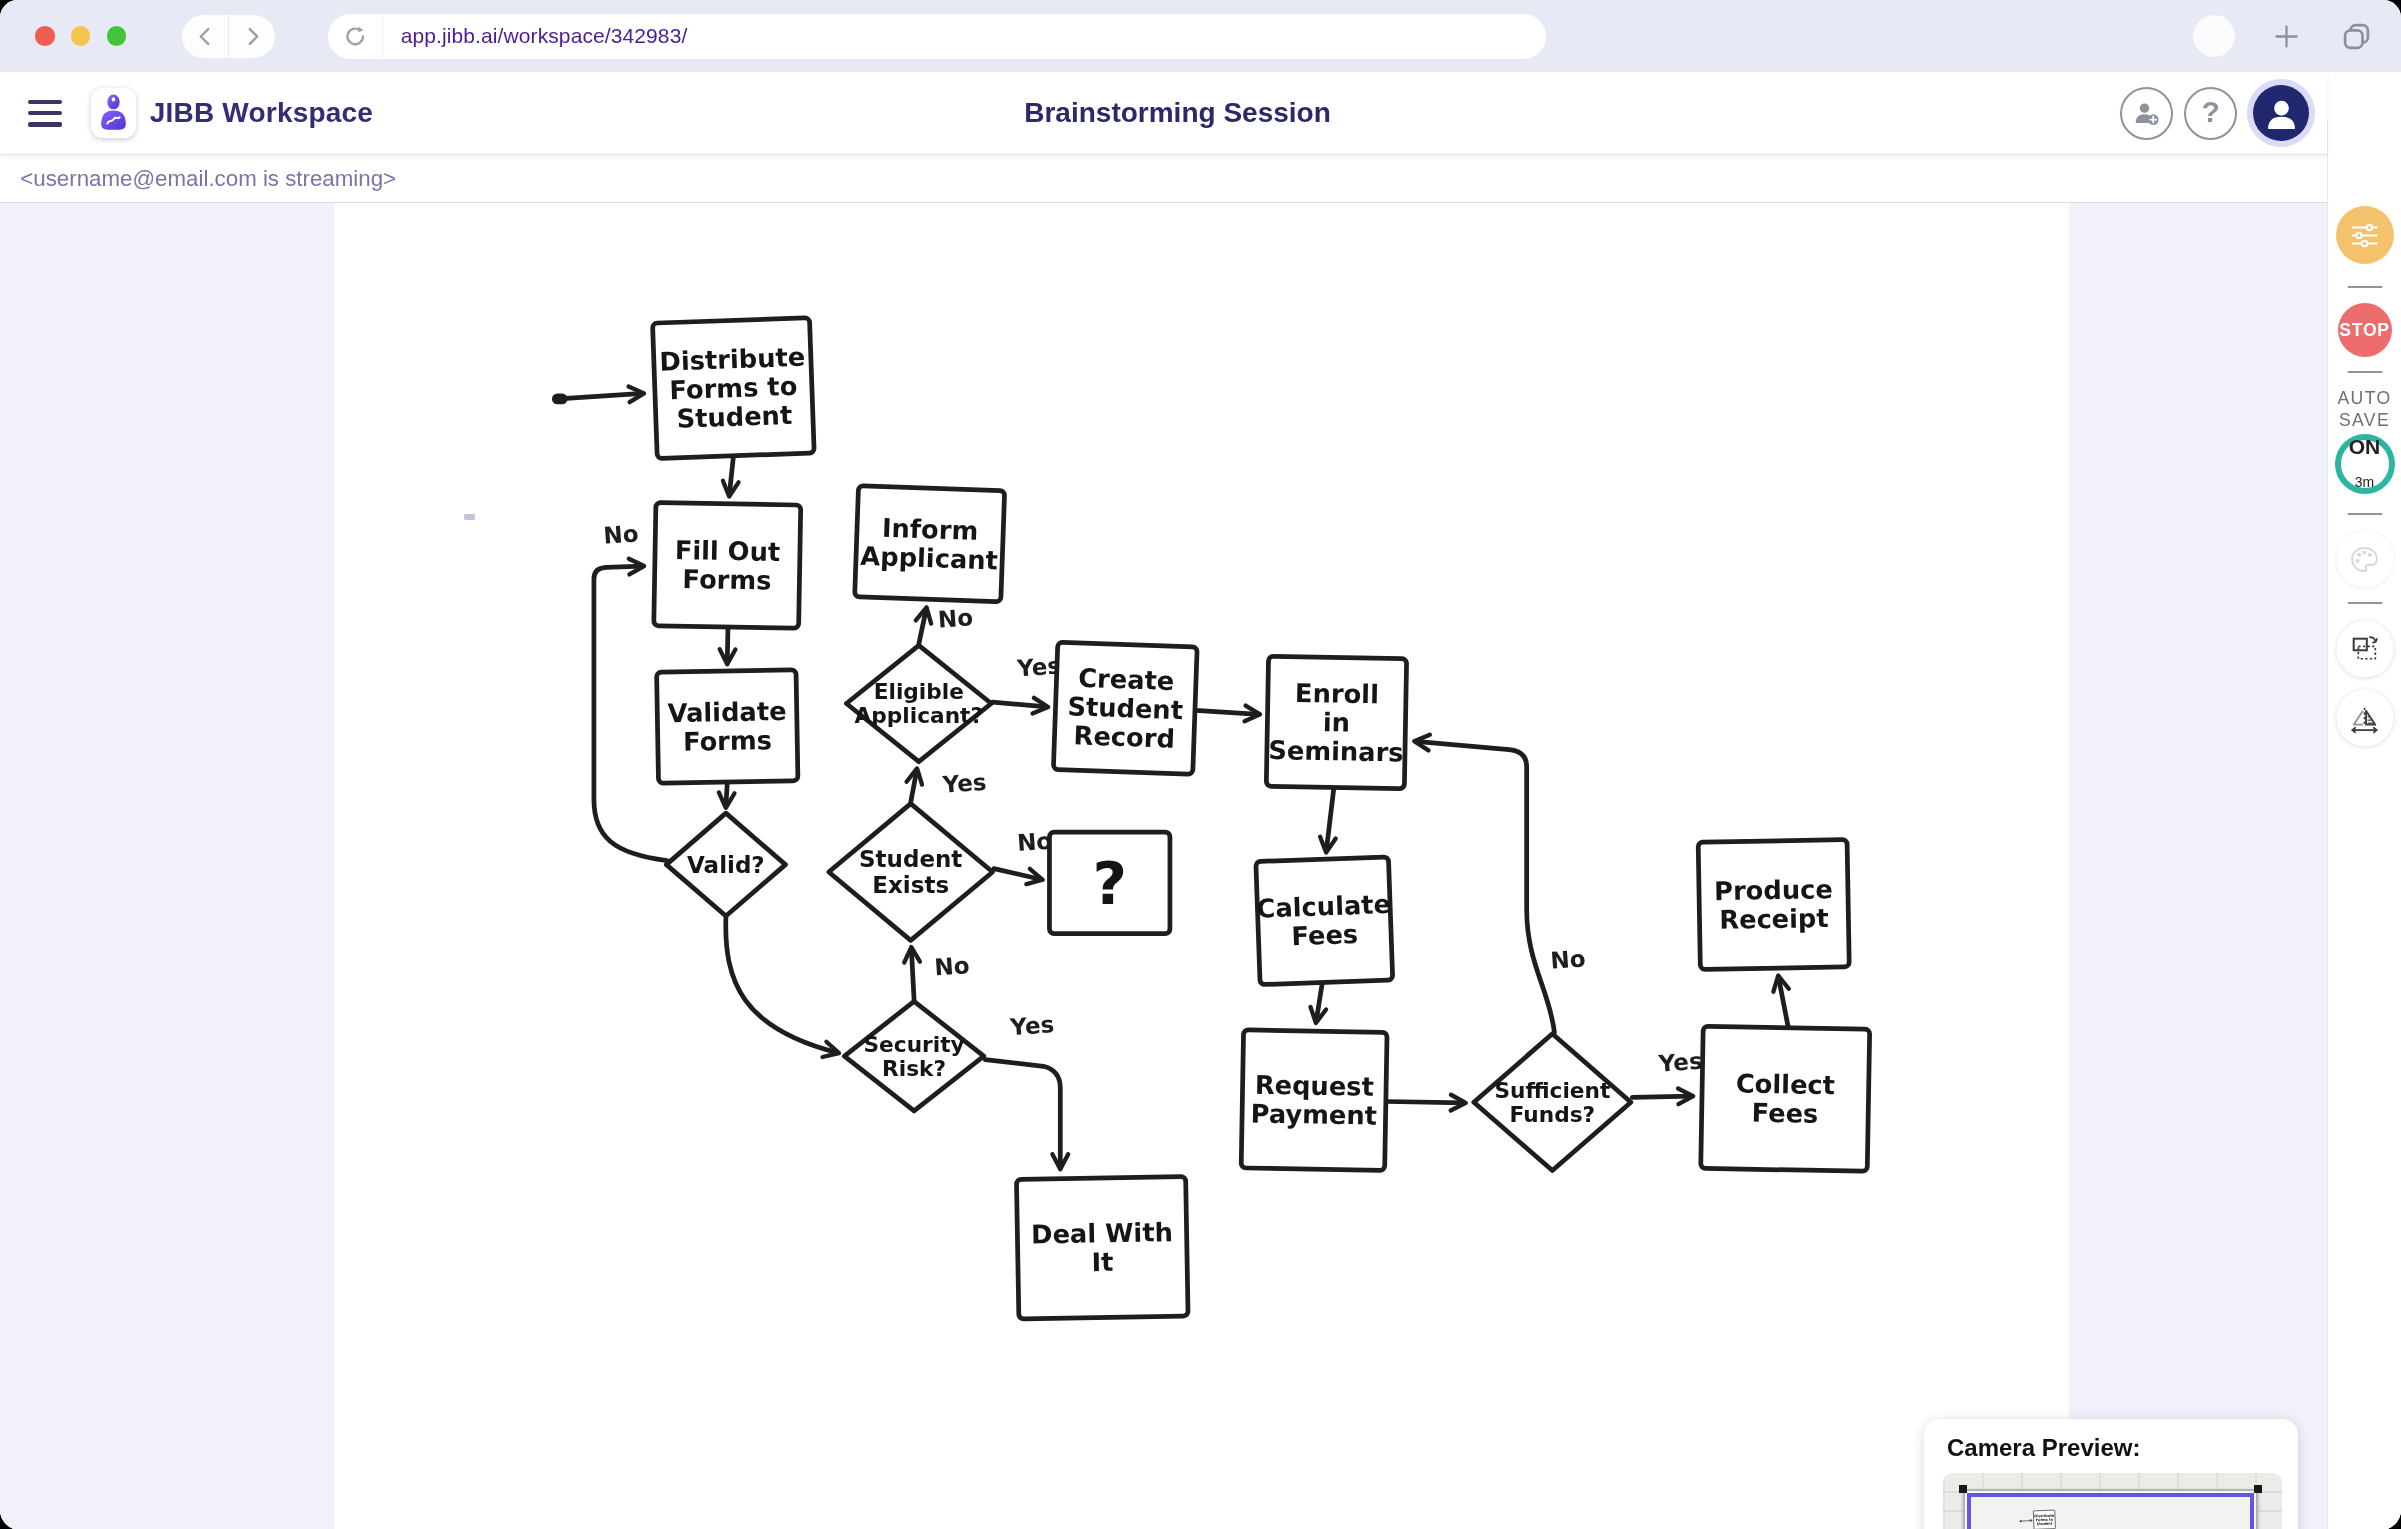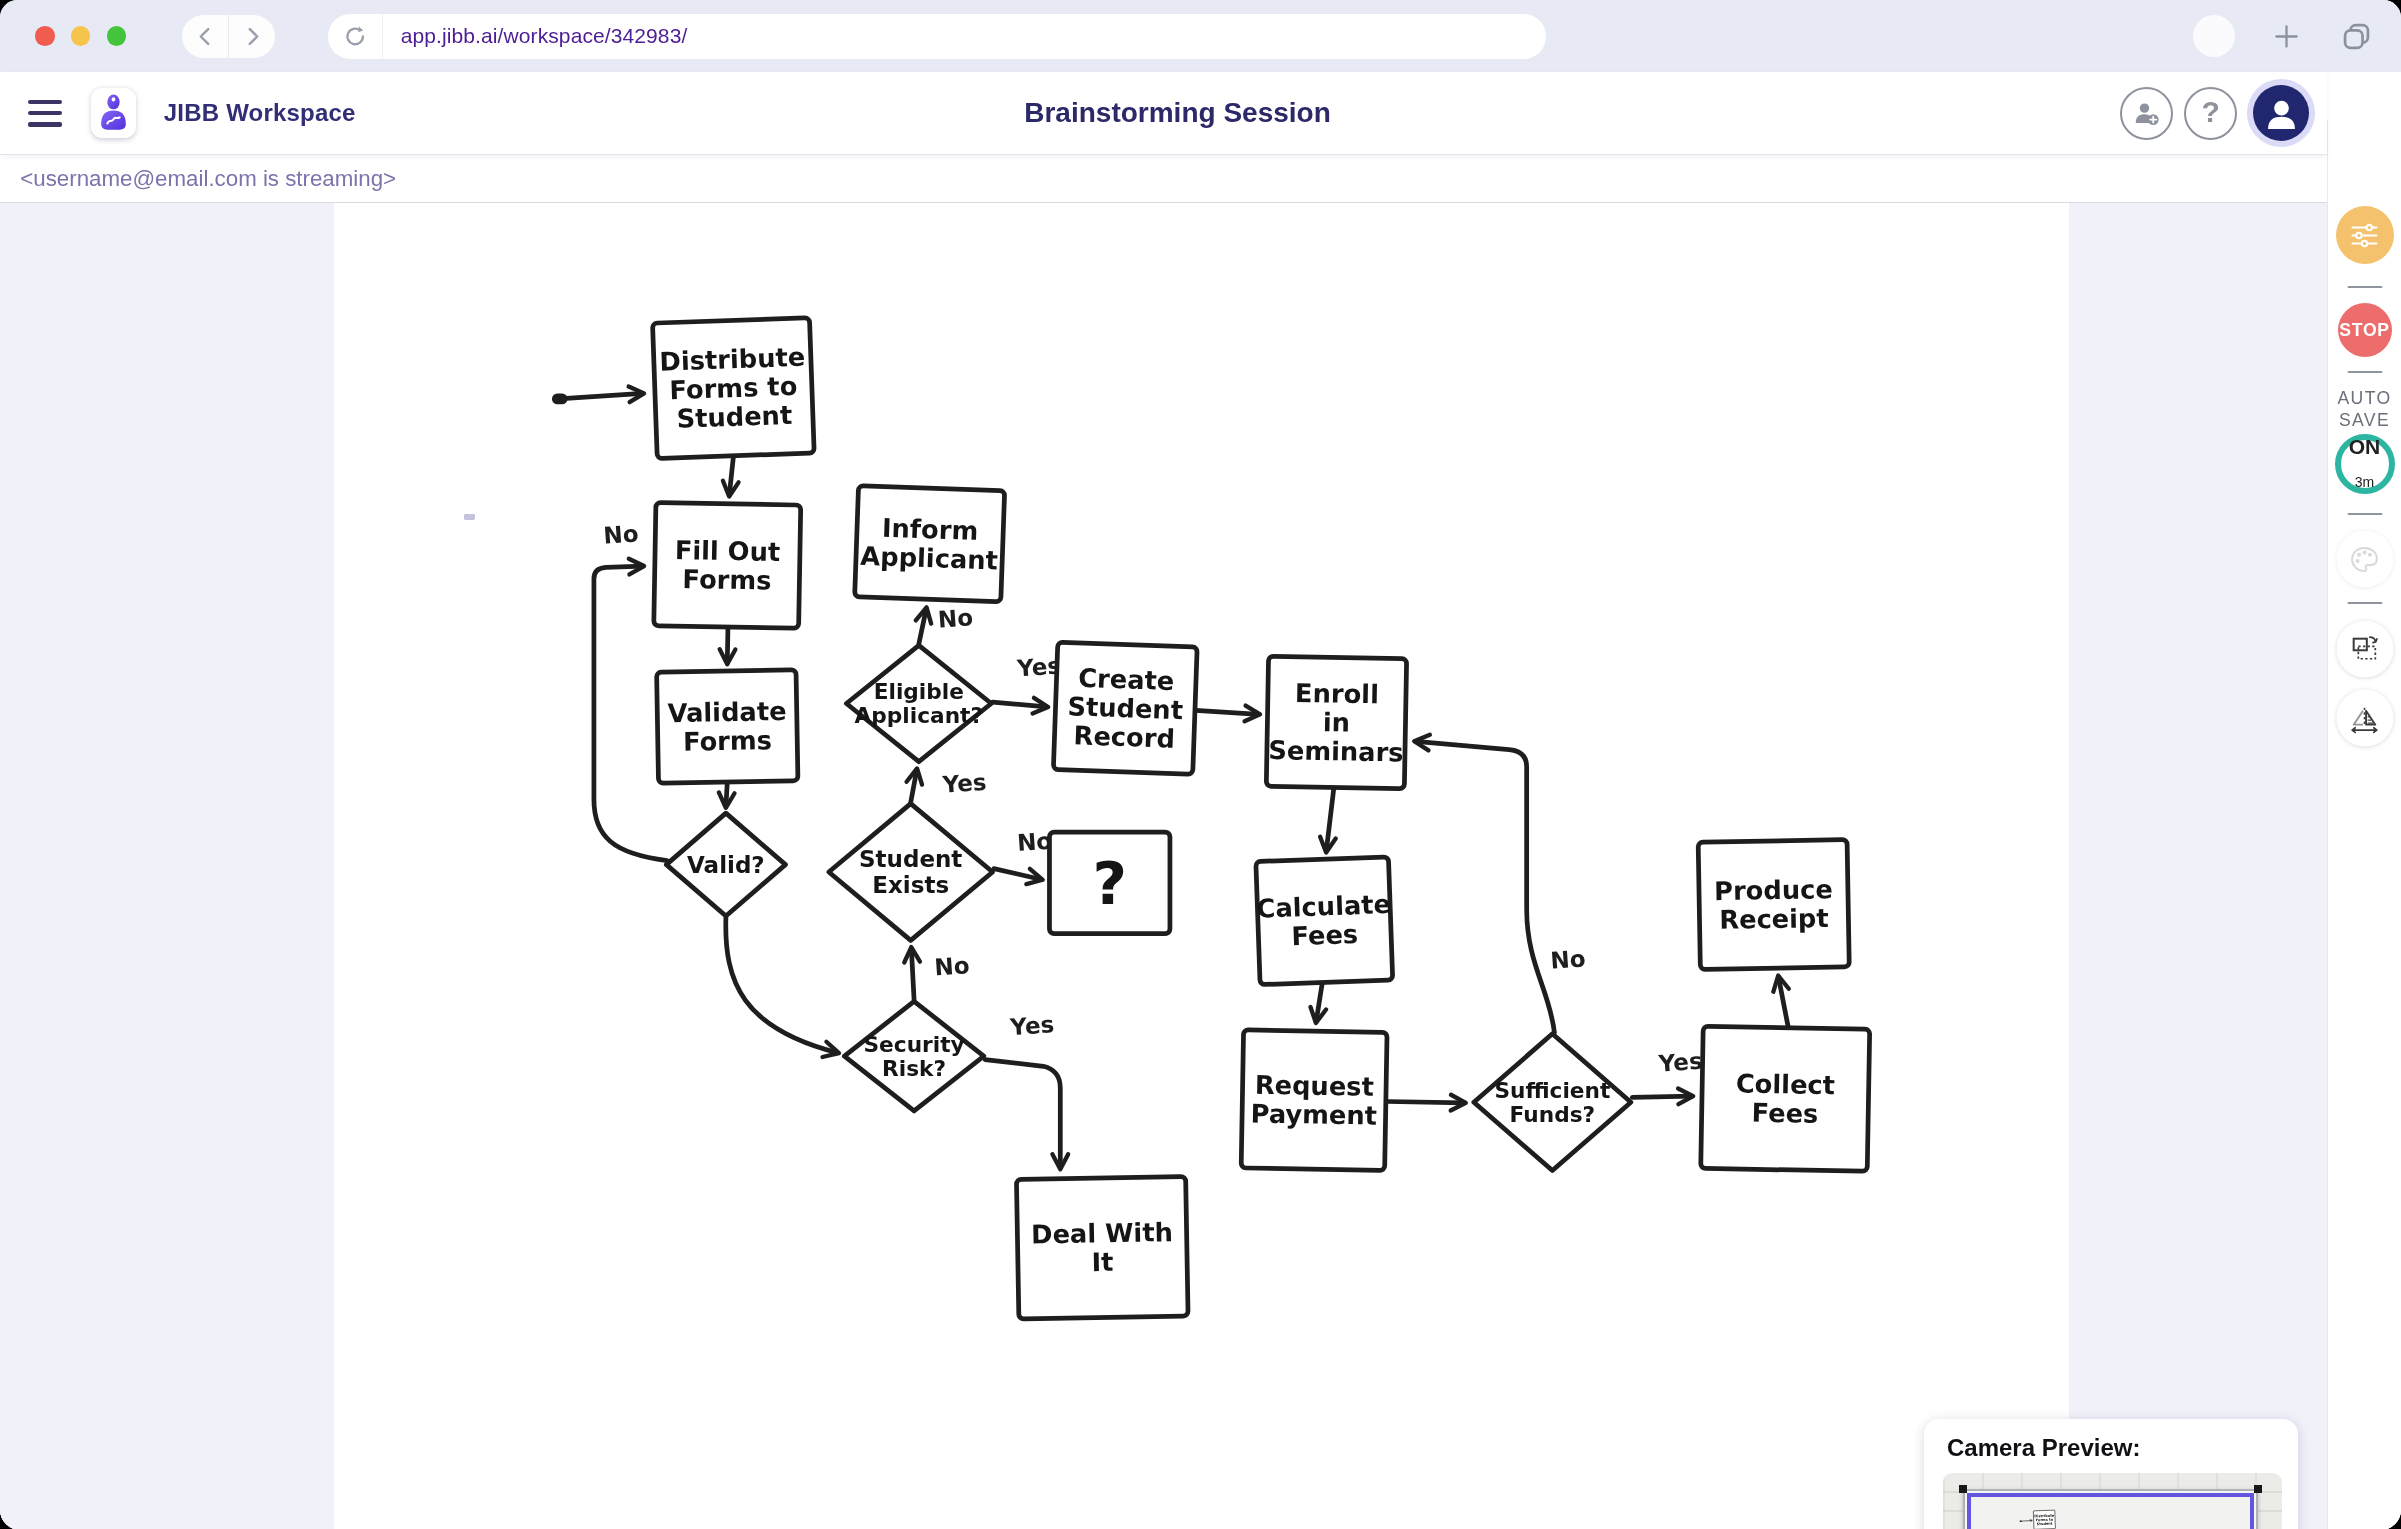--- a/index.html
+++ b/index.html
@@ -47,21 +47,21 @@
     position:relative; height:82px; background:#ffffff;
     border-bottom:1.4px solid #e4e4ec; box-shadow:0 2px 5.4px rgba(40,40,80,0.06);
     display:flex; align-items:center; z-index:5;
   }
   .burger { width:34px; height:27px; margin-left:28.4px; display:flex; flex-direction:column; justify-content:space-between; cursor:pointer; }
   .burger span { display:block; height:4.1px; border-radius:2px; background:#3a3564; }
   .logo-card {
     width:45px; height:50px; margin-left:28.4px; background:#fff; border-radius:11.5px;
     box-shadow:0 1.4px 5.4px rgba(60,60,120,0.25); display:flex; align-items:center; justify-content:center;
   }
-  .app-title { margin-left:28px; font-size:24px; font-weight:bold; color:#312e75; letter-spacing:0.2px; }
+  .app-title { margin-left:14px; font-size:28px; font-weight:bold; color:#312e75; letter-spacing:0.2px; }
   .page-title { position:absolute; left:0; right:0; text-align:center; font-size:28px; font-weight:bold; color:#2b2968; pointer-events:none;padding-left:28px; }
   .appbar-right { position:absolute; right:17.6px; display:flex; align-items:center; gap:10.8px; }
   .ring-btn { width:53px; height:53px; border-radius:50%; border:2.7px solid #8d929c; box-sizing:border-box;
     display:flex; align-items:center; justify-content:center; color:#8d929c; background:#fff; }
   .help-q { font-size:30px; font-weight:bold; color:#8d929c; margin-top:-2.7px; }
   .avatar { width:56px; height:56px; border-radius:50%; background:#20276f; box-shadow:0 0 0 6.1px #dbdbf8;
     display:flex; align-items:center; justify-content:center; margin-left:5.4px; }
 
   .banner { height:47px; background:#ffffff; border-bottom:1.4px solid #dadae4; display:flex; align-items:center; }
   .banner-text { margin-left:20.3px; font-size:22.3px; color:#7b74ab; }

